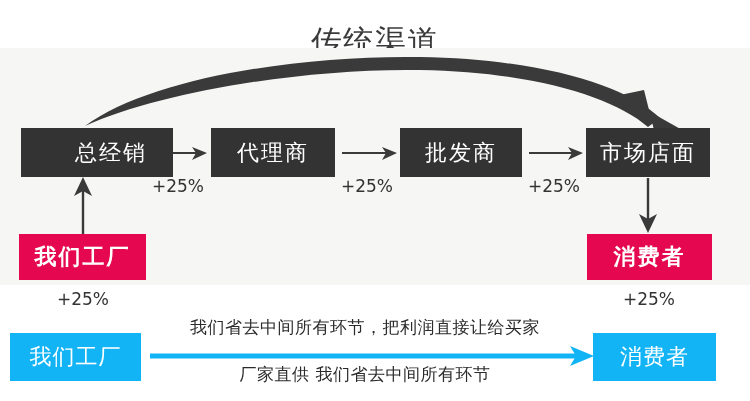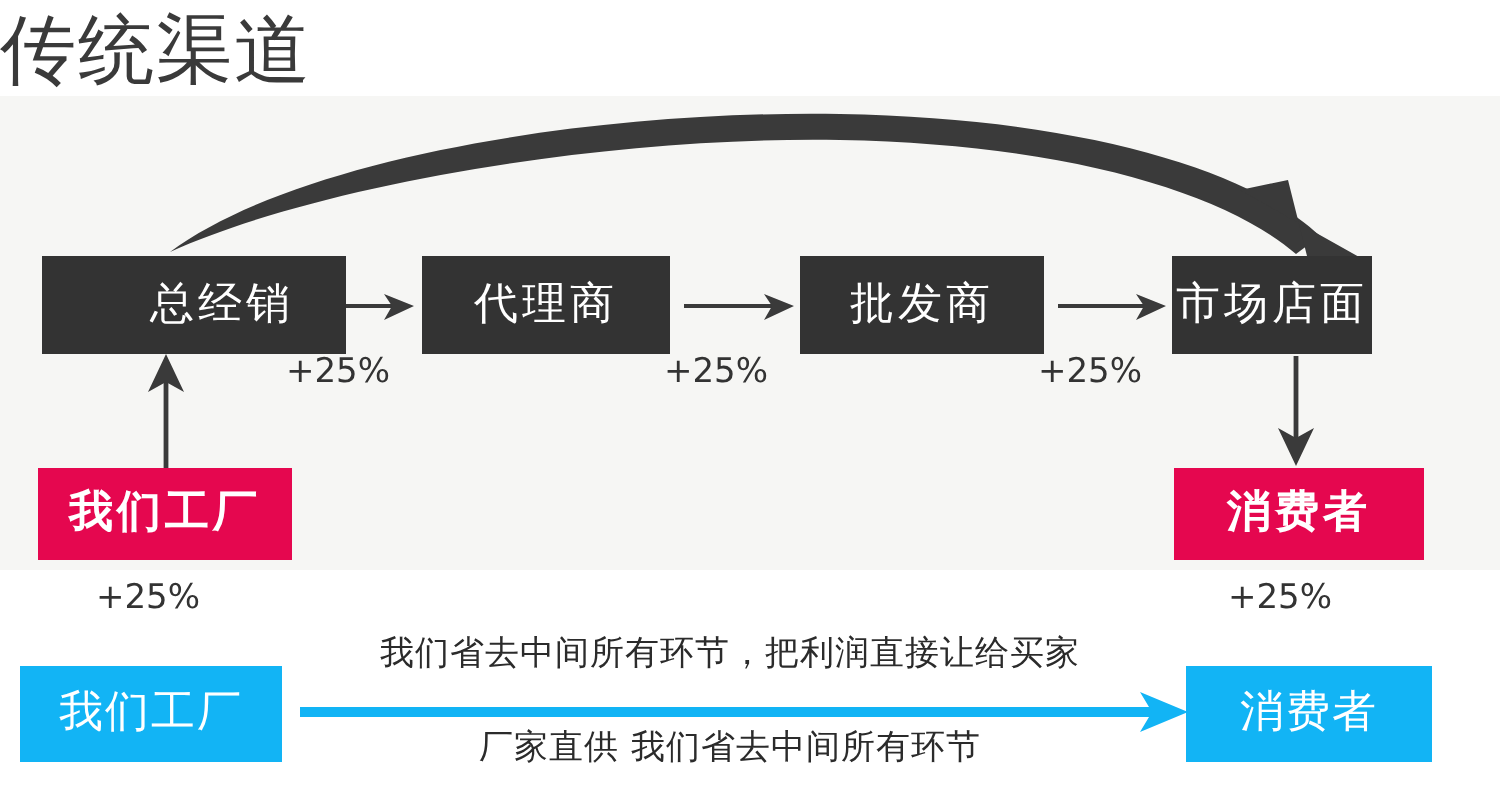--- a/index.html
+++ b/index.html
@@ -13,23 +13,24 @@
     height: 401px;
     background: #ffffff;
     font-family: "DejaVu Sans", "Liberation Sans", sans-serif;
     overflow: hidden;
   }
 
   
   .title {
     position: absolute;
     left: 0;
-    top: 4px;
-    width: 750px;
-    font-size: 38px;
+    top: 20px;
+    width: 750px;
+    text-align: center;
+    font-size: 31px;
     line-height: 42px;
     color: #3a3a3a;
     letter-spacing: 1px;
     font-weight: 500;
     white-space: nowrap;
   }
 
   
   .panel {
     position: absolute;
@@ -49,21 +50,21 @@
     line-height: 49px;
     text-align: center;
     letter-spacing: 2px;
     white-space: nowrap;
     height: 49px;
     top: 128px;
   }
   .db1 { left: 21px;  width: 124px; padding-left: 28px; }
   .db2 { left: 211px; width: 124px; }
   .db3 { left: 400px; width: 122px; }
-  .db4 { left: 586px; width: 100px; }
+  .db4 { left: 586px; width: 124px; }
 
   
   .pink-box {
     position: absolute;
     background: #e5074f;
     color: #ffffff;
     font-size: 22px;
     line-height: 46px;
     text-align: center;
     letter-spacing: 2px;
@@ -90,20 +91,21 @@
   }
   .cb1 { left: 10px;  width: 131px; }
   .cb2 { left: 593px; width: 123px; }
 
   
   .pct {
     position: absolute;
     font-size: 17px;
     line-height: 20px;
     color: #333333;
+    text-align: center;
     white-space: nowrap;
     width: 70px;
   }
   .pct-a { left: 143px; top: 176px; }
   .pct-b { left: 332px; top: 176px; }
   .pct-c { left: 519px; top: 176px; }
   .pct-d { left: 48px;  top: 289px; }
   .pct-e { left: 614px; top: 289px; }
 
   

